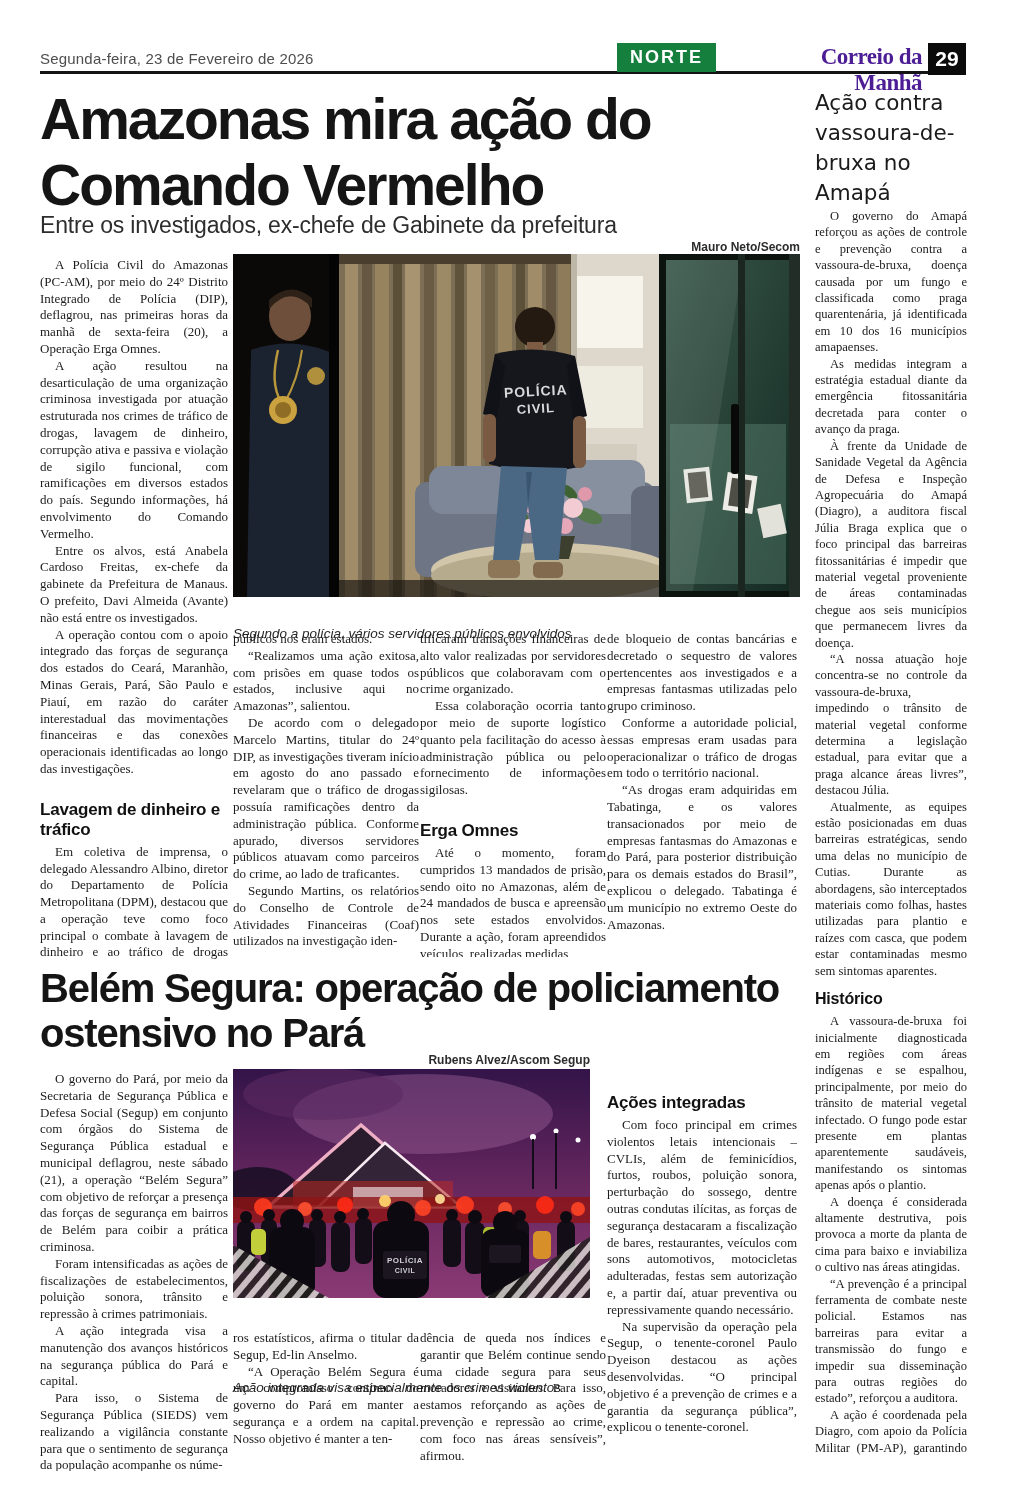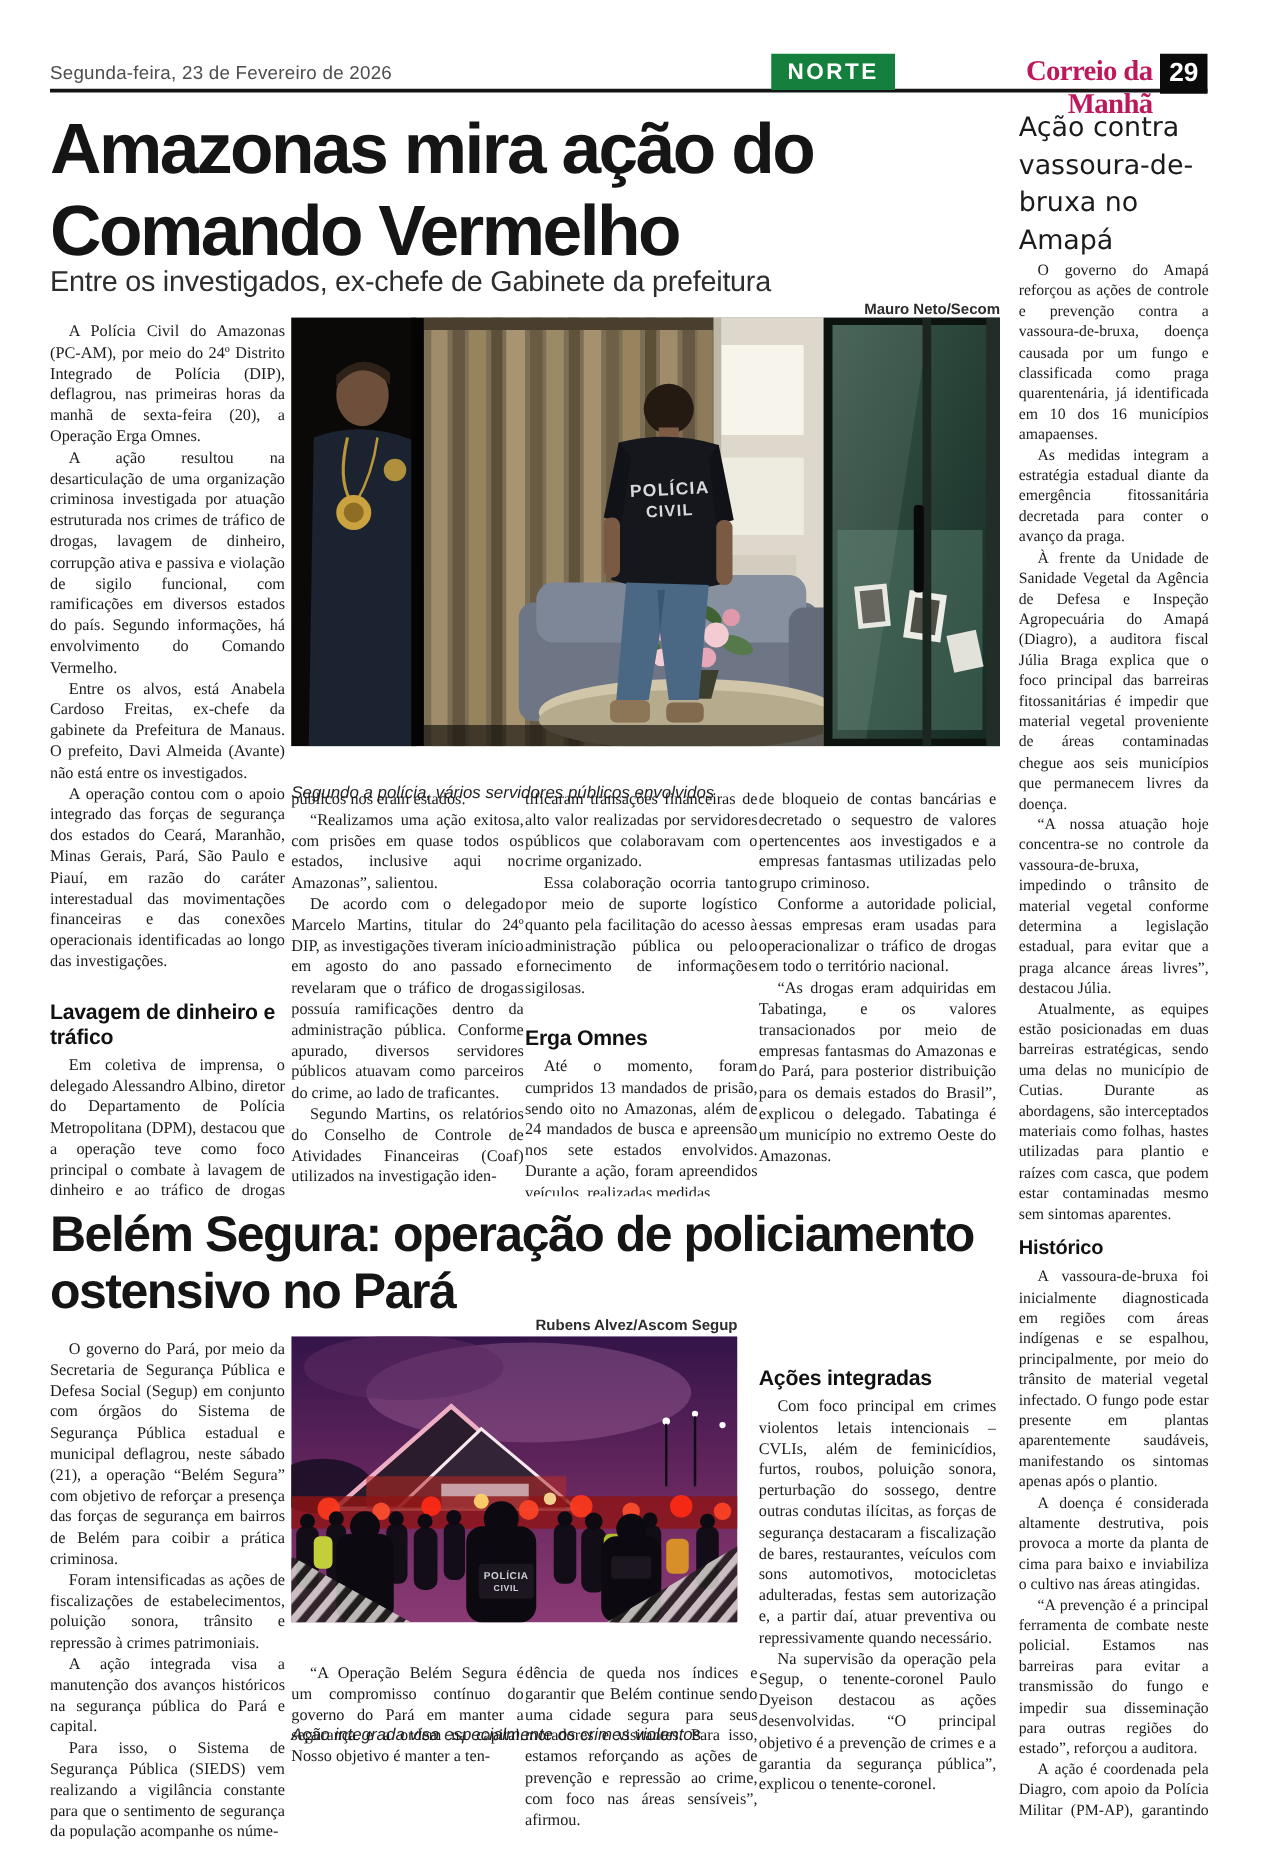--- a/index.html
+++ b/index.html
@@ -6,21 +6,21 @@
   .page{position:relative;width:1010px;height:1488px;background:#fff;overflow:hidden;
         font-family:"Liberation Sans",sans-serif;color:#1c1c1c;}
   .abs{position:absolute;}
 
   
   .date{left:40px;top:50px;font-size:15px;color:#4e4e4e;letter-spacing:.2px;}
   .rule{left:40px;top:71px;width:926px;height:3px;background:#141414;}
   .norte{left:617px;top:43px;width:99px;height:29px;background:#15803d;color:#fff;
          font-weight:bold;font-size:18px;letter-spacing:2px;display:flex;align-items:center;justify-content:center;}
   .masthead{left:750px;top:44px;width:172px;text-align:right;
-            font-family:"Liberation Serif",serif;font-weight:bold;font-size:23px;color:#be185d;letter-spacing:-.5px;}
+            font-family:"Liberation Serif",serif;font-weight:bold;font-size:23px;color:#4c1d95;letter-spacing:-.5px;}
   .pageno{left:928px;top:43px;width:38px;height:32px;background:#0b0b0b;color:#fff;
           font-weight:bold;font-size:21px;display:flex;align-items:center;justify-content:center;}
 
   
   .h1-main{left:40px;top:86px;width:750px;font-weight:bold;font-size:57px;line-height:66px;
            letter-spacing:-2px;color:#151515;}
   .deck{left:40px;top:212px;width:720px;font-size:23px;color:#2d2d2d;letter-spacing:-.2px;}
   .h2-main{left:40px;top:966px;width:740px;font-weight:bold;font-size:40px;line-height:45px;
            letter-spacing:-1.2px;color:#151515;}
 
@@ -331,20 +331,21 @@
   </svg>
   <div class="abs caption caption2">Ação integrada visa especialmente os crimes violentos</div>
 
   <div class="abs col a2c1">
       <p class="para">O governo do Pará, por meio da Secretaria de Segurança Pública e Defesa Social (Segup) em conjunto com órgãos do Sistema de Segurança Pública estadual e municipal deflagrou, neste sábado (21), a operação “Belém Segura” com objetivo de reforçar a presença das forças de segurança em bairros de Belém para coibir a prática criminosa.</p>
       <p class="para">Foram intensificadas as ações de fiscalizações de estabelecimentos, poluição sonora, trânsito e repressão à crimes patrimoniais.</p>
       <p class="para">A ação integrada visa a manutenção dos avanços históricos na segurança pública do Pará e capital.</p>
       <p class="para">Para isso, o Sistema de Segurança Pública (SIEDS) vem realizando a vigilância constante para que o sentimento de segurança da população acompanhe os núme-</p>
     </div>
   <div class="abs col a2c2">
+      <p class="cont">ros estatísticos, afirma o titular da Segup, Ed-lin Anselmo.</p>
       <p class="para">“A Operação Belém Segura é um compromisso contínuo do governo do Pará em manter a segurança e a ordem na capital. Nosso objetivo é manter a ten-</p>
     </div>
   <div class="abs col a2c3">
       <p class="cont">dência de queda nos índices e garantir que Belém continue sendo uma cidade segura para seus moradores e visitantes. Para isso, estamos reforçando as ações de prevenção e repressão ao crime, com foco nas áreas sensíveis”, afirmou.</p>
     </div>
   <div class="abs col a2c4">
       <div class="subhead">Ações integradas</div>
       <p class="para">Com foco principal em crimes violentos letais intencionais – CVLIs, além de feminicídios, furtos, roubos, poluição sonora, perturbação do sossego, dentre outras condutas ilícitas, as forças de segurança destacaram a fiscalização de bares, restaurantes, veículos com sons automotivos, motocicletas adulteradas, festas sem autorização e, a partir daí, atuar preventiva ou repressivamente quando necessário.</p>
       <p class="para">Na supervisão da operação pela Segup, o tenente-coronel Paulo Dyeison destacou as ações desenvolvidas. “O principal objetivo é a prevenção de crimes e a garantia da segurança pública”, explicou o tenente-coronel.</p>
     </div>

